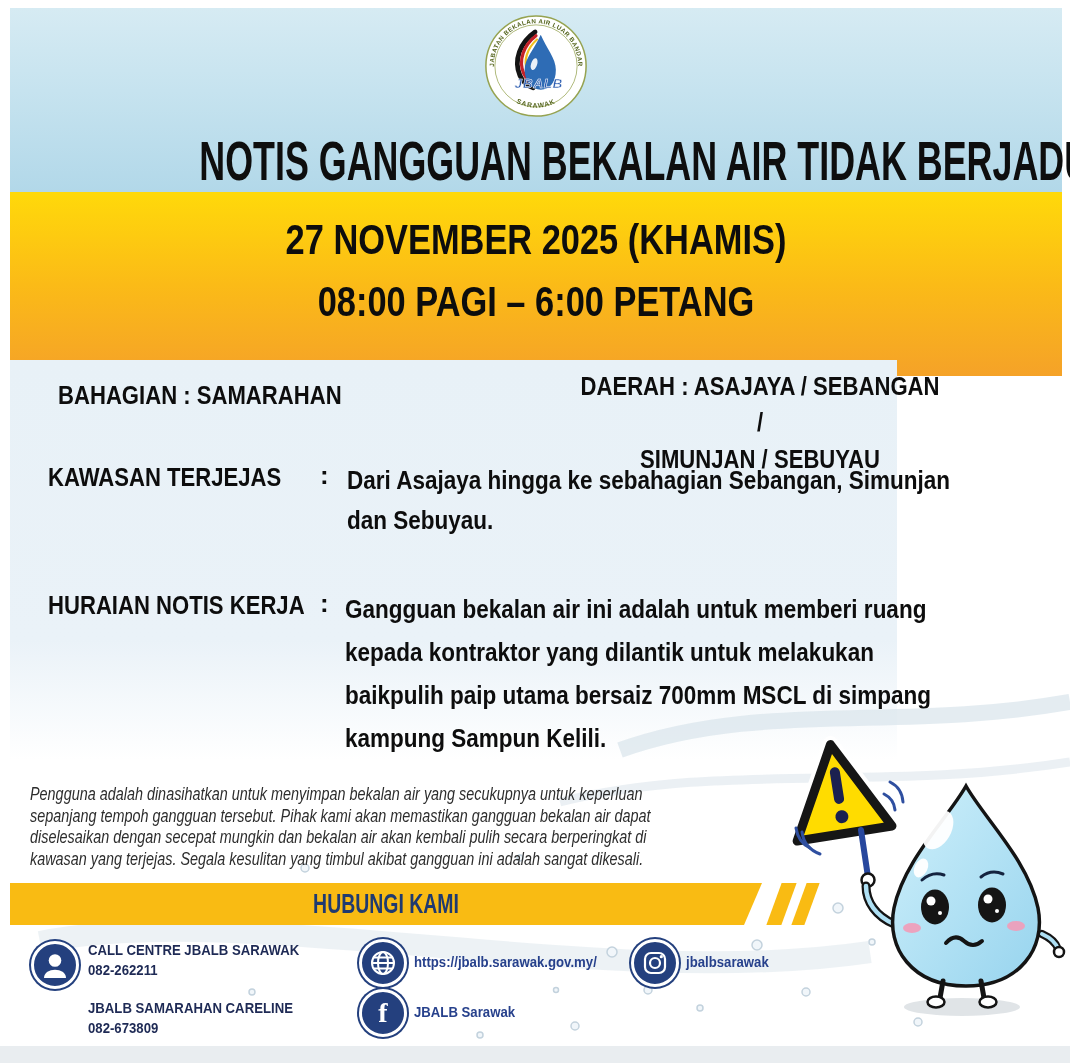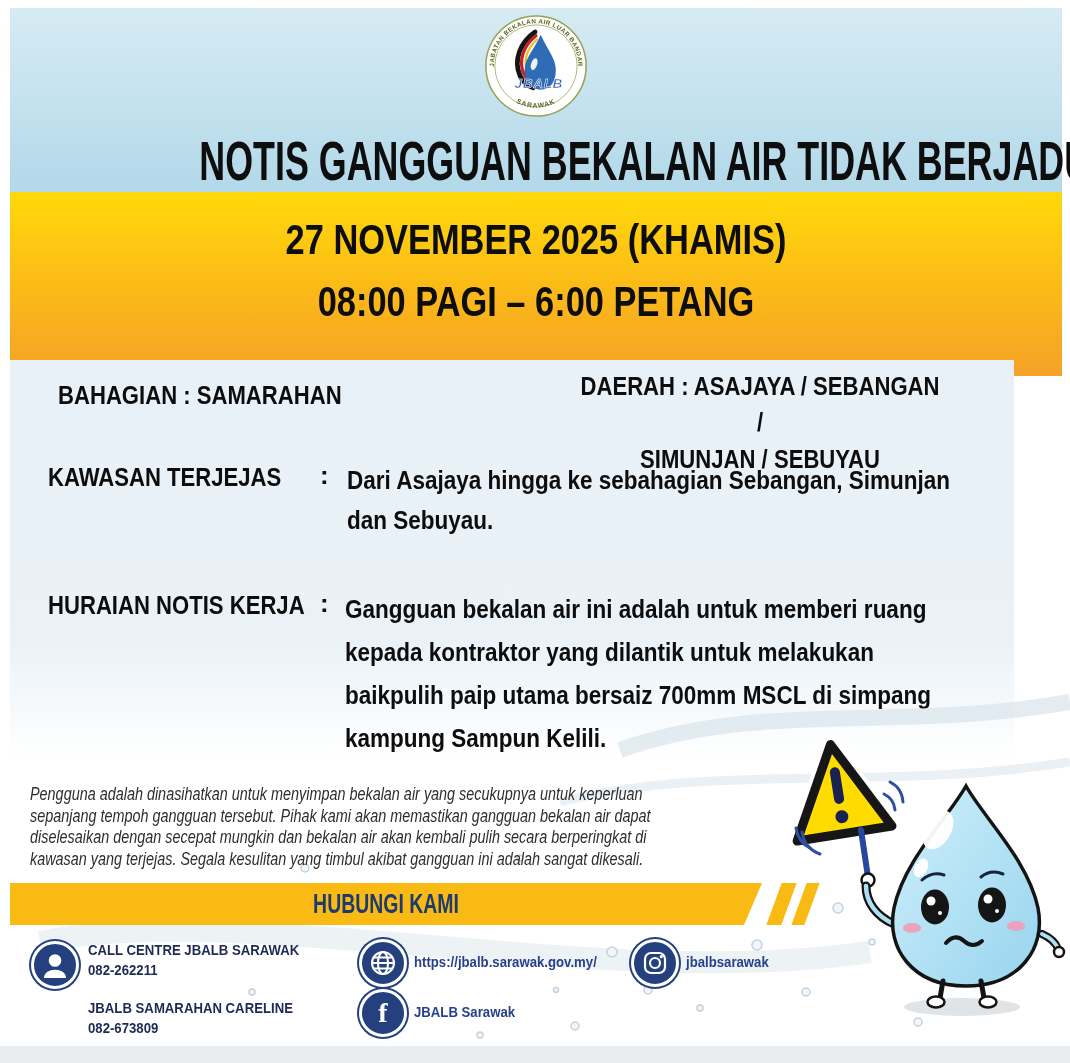--- a/index.html
+++ b/index.html
@@ -17,22 +17,22 @@
 
   
   .date-banner{position:absolute; left:10px; top:192px; width:1052px; height:184px;
           background:linear-gradient(180deg,#FFD90A 0%,#FBBB17 50%,#F5A228 100%);}
   .date-line,.time-line{position:absolute; left:0; right:0; text-align:center; font-weight:700;
           font-size:43px; line-height:1.1; color:#0d0d0d; transform:scaleX(0.8); white-space:nowrap;}
   .date-line{top:24px;}
   .time-line{top:86px;}
 
   
-  .content{position:absolute; left:10px; top:360px; width:984px; height:400px;
-          background:linear-gradient(180deg,#E8F1F7 0%,#EAF2F8 70%,rgba(255,255,255,0) 100%);padding-left:20px;}
+  .content{position:absolute; left:10px; top:360px; width:887px; height:400px;
+          background:linear-gradient(180deg,#E8F1F7 0%,#EAF2F8 70%,rgba(255,255,255,0) 100%);}
   .lbl{position:absolute; font-weight:700; font-size:26px; color:#0d0d0d;
           transform:scaleX(0.85); transform-origin:left top; white-space:nowrap;}
   .bahagian{left:48px; top:20px;}
   .daerah{position:absolute; left:535px; top:8px; width:430px; font-weight:700; font-size:26px;
           color:#0d0d0d; text-align:center; line-height:1.4; transform:scaleX(0.85);
           transform-origin:center top; white-space:pre-line;}
   .kawasan-label{left:38px; top:102px;}
   .huraian-label{left:38px; top:230px;}
   .colon{position:absolute; left:310px; font-weight:700; font-size:26px; color:#0d0d0d;}
   .colon.k{top:100px;} .colon.h{top:228px;}

